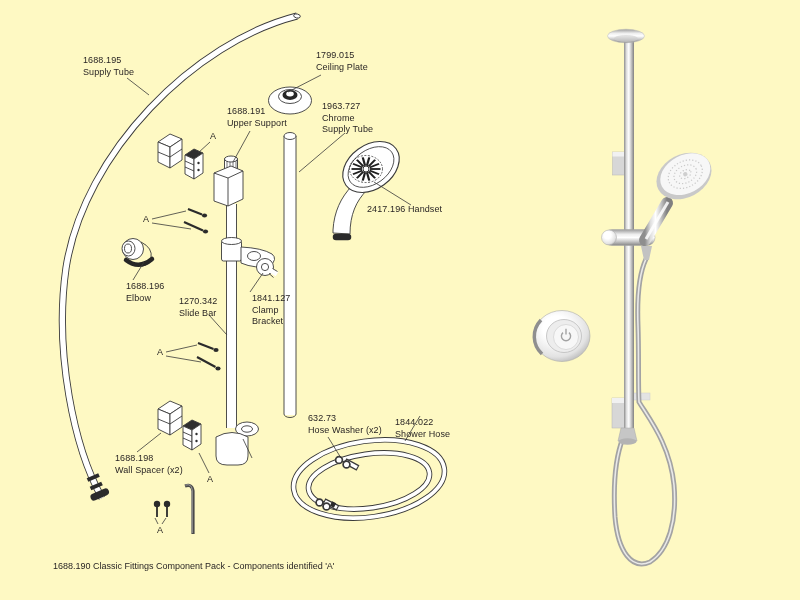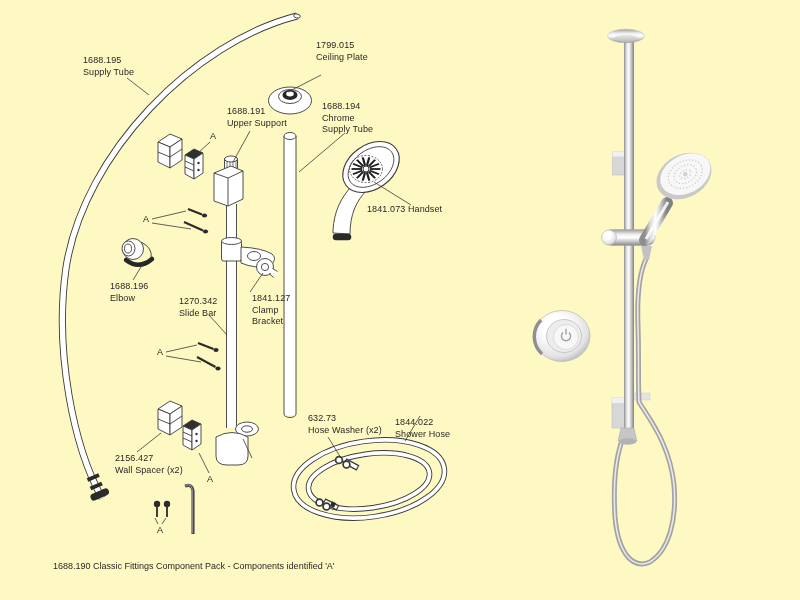--- a/index.html
+++ b/index.html
@@ -324,36 +324,36 @@
       <g stroke="#a2a2a2" stroke-width="1.4" fill="none">
         <path d="M563,332.6 A4.6,4.6 0 1 0 569,332.6"></path>
         <line x1="566" y1="328.8" x2="566" y2="334.5"></line>
       </g>
     </g>
   </g>
 </svg>
 
   <div class="lbl" style="left:83px;top:55px">1688.195
 Supply Tube</div>
-  <div class="lbl" style="left:316px;top:40px">1799.015
+  <div class="lbl" style="left:316px;top:50px">1799.015
 Ceiling Plate</div>
   <div class="lbl" style="left:227px;top:106px">1688.191
 Upper Support</div>
-  <div class="lbl" style="left:322px;top:101px">1688.194
+  <div class="lbl" style="left:322px;top:101px">1963.727
 Chrome
 Supply Tube</div>
-  <div class="lbl" style="left:367px;top:204px">1841.073 Handset</div>
-  <div class="lbl" style="left:110px;top:281px">1688.196
+  <div class="lbl" style="left:367px;top:204px">2417.196 Handset</div>
+  <div class="lbl" style="left:126px;top:281px">1688.196
 Elbow</div>
   <div class="lbl" style="left:179px;top:296px">1270.342
 Slide Bar</div>
   <div class="lbl" style="left:252px;top:293px">1841.127
 Clamp
 Bracket</div>
-  <div class="lbl" style="left:115px;top:453px">2156.427
+  <div class="lbl" style="left:115px;top:453px">1688.198
 Wall Spacer (x2)</div>
   <div class="lbl" style="left:308px;top:413px">632.73
 Hose Washer (x2)</div>
   <div class="lbl" style="left:395px;top:417px">1844.022
 Shower Hose</div>
 
   <div class="amark" style="left:210px;top:131px">A</div>
   <div class="amark" style="left:143px;top:214px">A</div>
   <div class="amark" style="left:157px;top:347px">A</div>
   <div class="amark" style="left:207px;top:474px">A</div>

